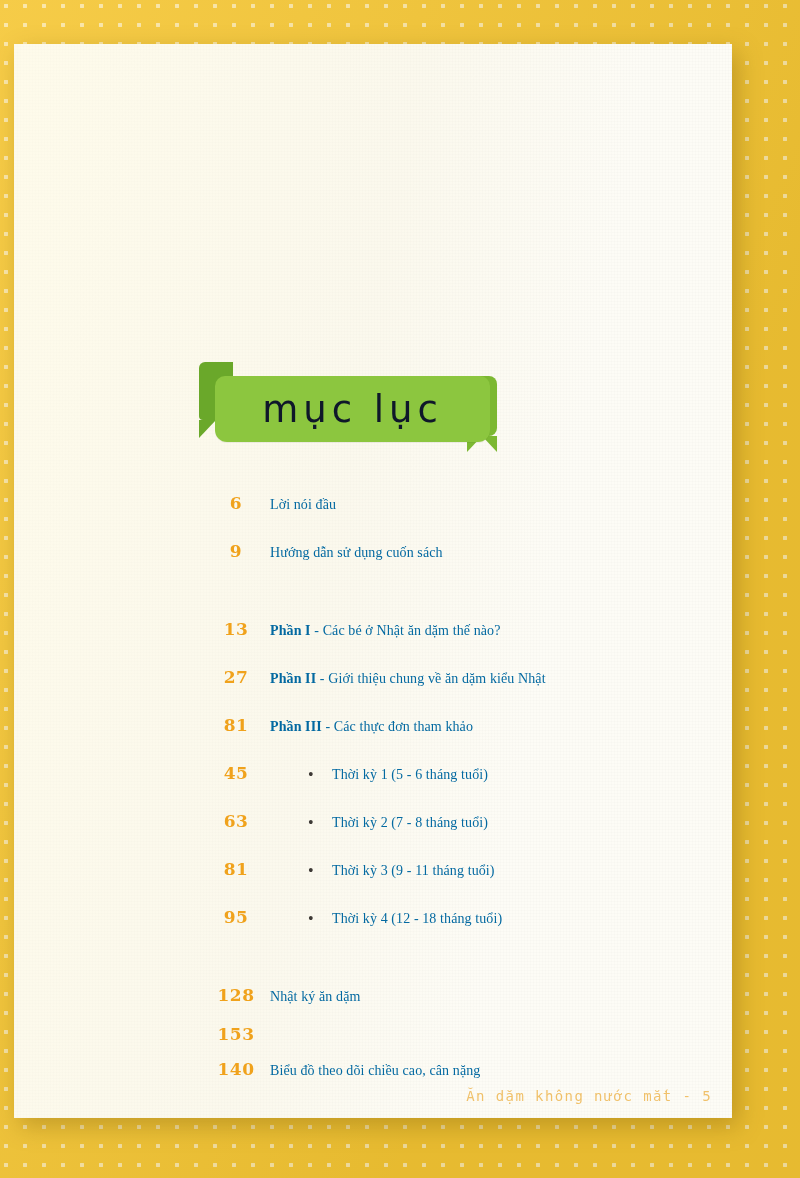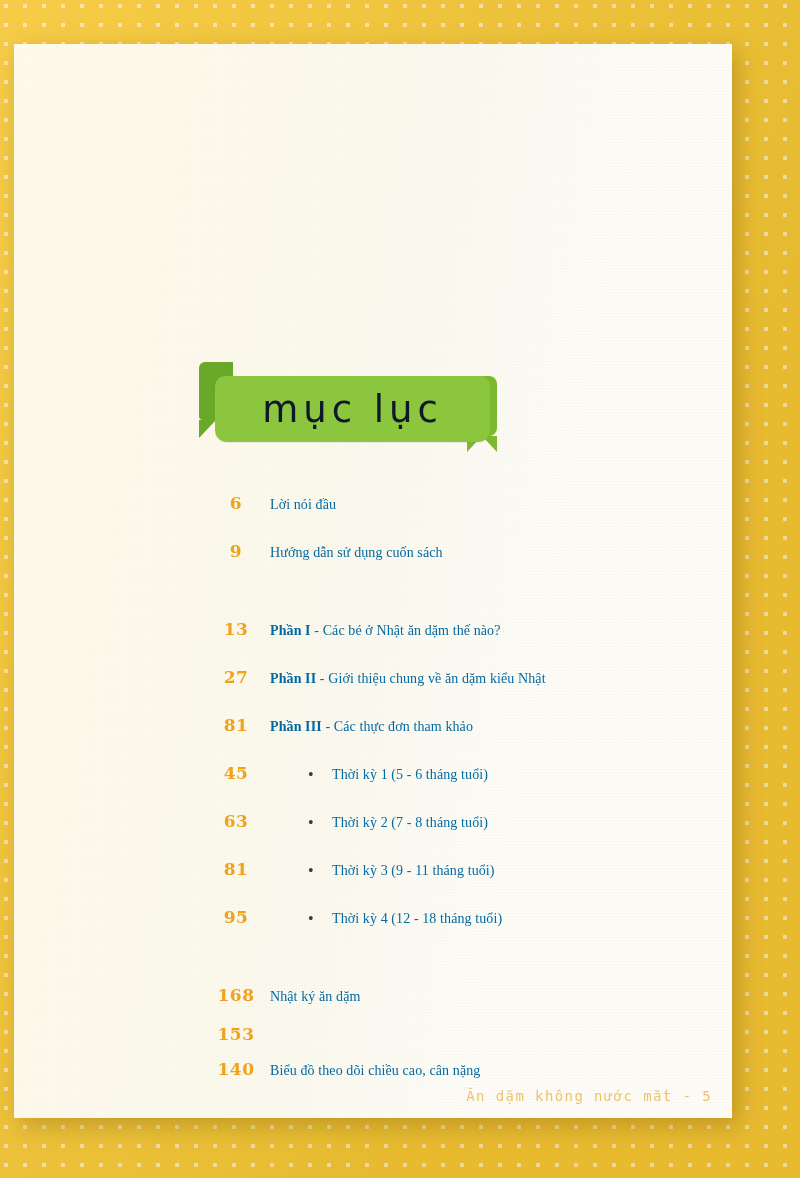--- a/index.html
+++ b/index.html
@@ -248,21 +248,21 @@
         </div>
         <div class="toc-row sub">
           <div class="toc-page">81</div>
           <div class="toc-text">Thời kỳ 3 (9 - 11 tháng tuổi)</div>
         </div>
         <div class="toc-row sub">
           <div class="toc-page">95</div>
           <div class="toc-text">Thời kỳ 4 (12 - 18 tháng tuổi)</div>
         </div>
         <div class="toc-row gap-before">
-          <div class="toc-page">168</div>
+          <div class="toc-page">128</div>
           <div class="toc-text">Nhật ký ăn dặm</div>
         </div>
         <div class="toc-row">
           <div class="toc-page">153</div>
         </div>
         <div class="toc-row">
           <div class="toc-page">140</div>
           <div class="toc-text">Biểu đồ theo dõi chiều cao, cân nặng</div>
         </div>
       </div>

